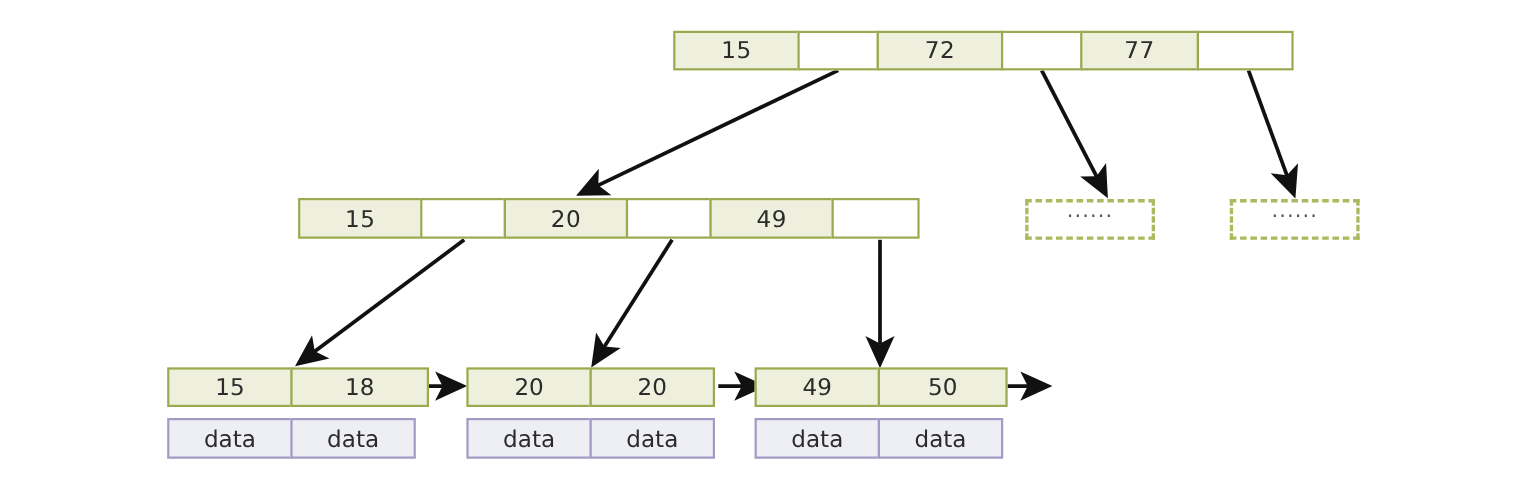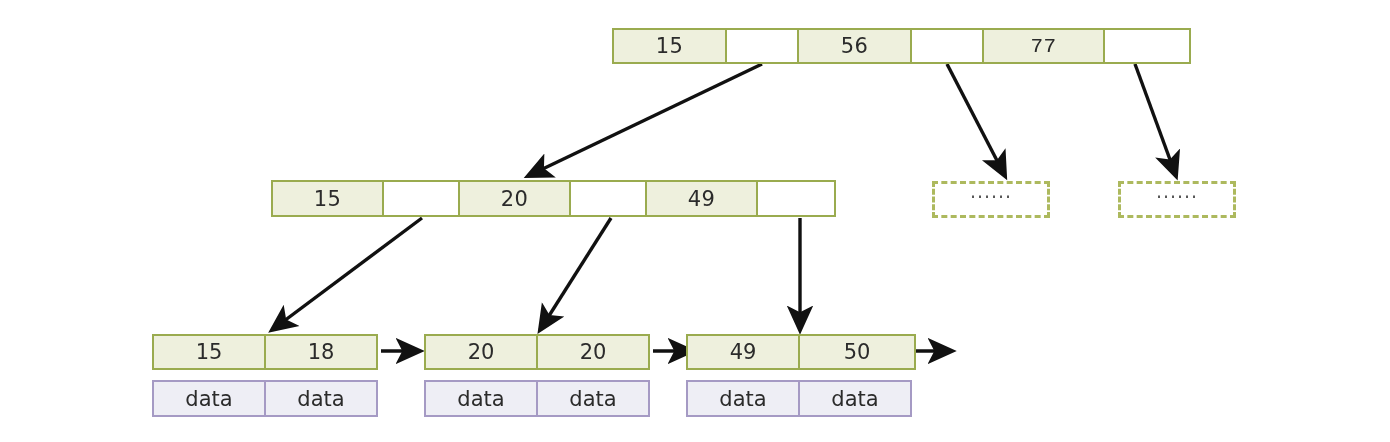--- a/index.html
+++ b/index.html
@@ -88,42 +88,42 @@
     <line x1="800" y1="218" x2="800" y2="330" stroke="#111111" stroke-width="3.4" marker-end="url(#ah)"></line>
 
     <line x1="381" y1="351" x2="420" y2="351" stroke="#111111" stroke-width="3.4" marker-end="url(#ah)"></line>
     <line x1="653" y1="351" x2="692" y2="351" stroke="#111111" stroke-width="3.4" marker-end="url(#ah)"></line>
     <line x1="911" y1="351" x2="952" y2="351" stroke="#111111" stroke-width="3.4" marker-end="url(#ah)"></line>
   </svg>
 
   <div class="node" style="left:612px;top:28px;height:36px;">
     <div class="cell key" style="width:115px;">15</div>
     <div class="cell ptr" style="width:74px;"></div>
-    <div class="cell key" style="width:115px;">56</div>
+    <div class="cell key" style="width:115px;">72</div>
     <div class="cell ptr" style="width:74px;"></div>
-    <div class="cell key" style="width:123px;font-family:Liberation Mono, monospace;">77</div>
+    <div class="cell key" style="width:108px;">77</div>
     <div class="cell ptr" style="width:88px;"></div>
   </div>
 
   <div class="node" style="left:271px;top:180px;height:37px;">
     <div class="cell key" style="width:113px;">15</div>
     <div class="cell ptr" style="width:78px;"></div>
     <div class="cell key" style="width:113px;">20</div>
     <div class="cell ptr" style="width:78px;"></div>
     <div class="cell key" style="width:113px;">49</div>
     <div class="cell ptr" style="width:80px;"></div>
   </div>
 
   <div class="ellipsis-box" style="left:932px;top:181px;width:118px;height:37px;">······</div>
   <div class="ellipsis-box" style="left:1118px;top:181px;width:118px;height:37px;">······</div>
 
   <div class="leaf" style="left:152px;top:334px;">
     <div class="leaf-row keys">
       <div class="leaf-cell" style="width:114px;">15</div>
-      <div class="leaf-cell" style="width:114px;">18</div>
+      <div class="leaf-cell" style="width:126px;">18</div>
     </div>
     <div class="leaf-row datas">
       <div class="leaf-cell" style="width:114px;">data</div>
       <div class="leaf-cell" style="width:114px;">data</div>
     </div>
   </div>
 
   <div class="leaf" style="left:424px;top:334px;">
     <div class="leaf-row keys">
       <div class="leaf-cell" style="width:114px;">20</div>

